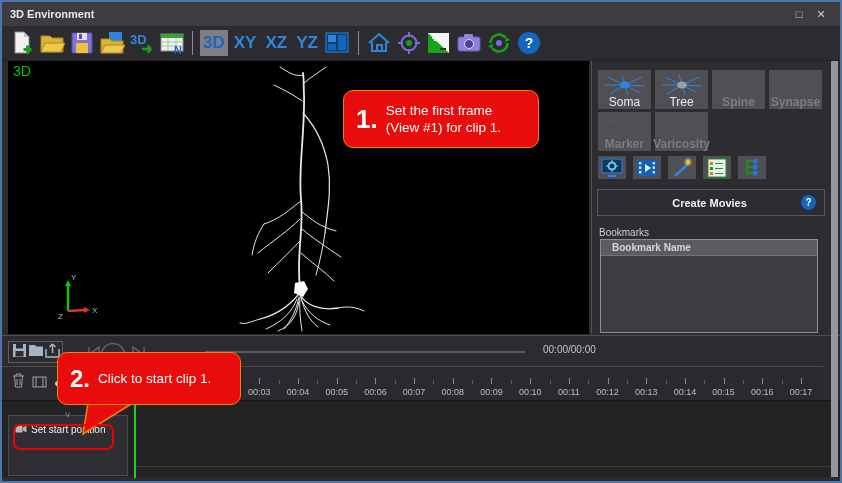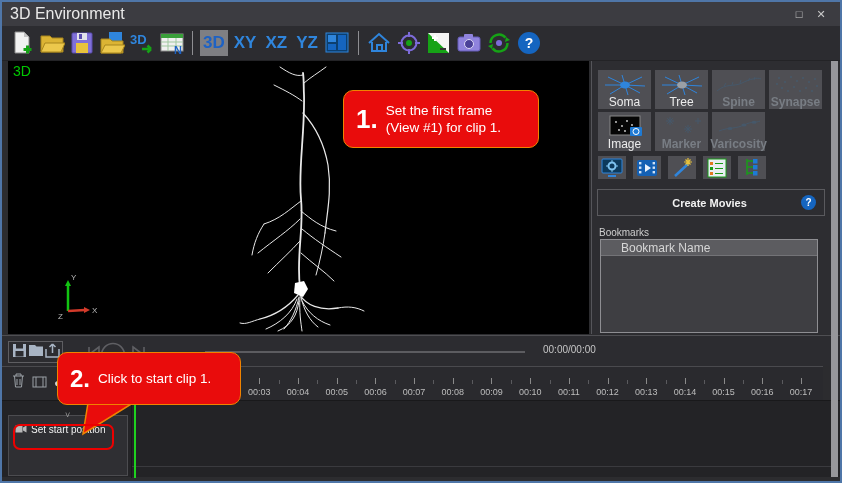--- a/index.html
+++ b/index.html
@@ -4,21 +4,21 @@
 <style>
   * { box-sizing: border-box; margin: 0; padding: 0; }
   html,body { width: 842px; height: 483px; background:#fff; font-family:"Liberation Sans", sans-serif; }
   .window { position:absolute; left:0; top:0; width:842px; height:483px;
             background:#2c2c2f; border:2px solid #4f76a8; overflow:hidden; }
   .abs { position:absolute; }
 
   
   .titlebar { position:absolute; left:0; top:0; width:838px; height:24px; background:#3c3c41;
               display:flex; align-items:center; padding:0 8px; }
-  .titlebar .title { font-size:16px; font-weight:normal; color:#e9e9e9; flex:1; }
+  .titlebar .title { font-size:11px; font-weight:bold; color:#e9e9e9; flex:1; }
   .winbtn { width:22px; height:16px; color:#c9c9c9; font-size:11px; line-height:16px;
             text-align:center; cursor:default; }
 
   
   .toolbar { position:absolute; left:0; top:24px; width:838px; height:35px; background:#2c2c30;
              display:flex; align-items:center; gap:3px; padding-left:6px; border-bottom:1px solid #232326; }
   .tico { width:27px; height:27px; display:flex; align-items:center; justify-content:center; }
   .tsep { width:1px; height:24px; background:#8e8e92; margin:0 4px; }
   .tbtn-text { font-size:17px; font-weight:bold; color:#2f85dc; padding:0 3px; line-height:26px; }
   .tbtn-text.selected { background:#7f7f83; color:#1e62c4; }
@@ -40,22 +40,22 @@
   .minirow { position:absolute; left:6px; top:95px; display:flex; gap:7px; }
   .minibtn { width:28px; height:23px; background:#4f4f54; display:flex; align-items:center; justify-content:center; }
   .cmbox { position:absolute; left:5px; top:128px; width:228px; height:27px; border:1px solid #5a5a5e;
            display:flex; align-items:center; }
   .cmbox .cmtitle { flex:1; text-align:center; font-size:11px; font-weight:bold; color:#f2f2f2; padding-left:20px; }
   .helpdot { width:15px; height:15px; border-radius:50%; background:#1565c0; color:#fff; font-size:10px;
              font-weight:bold; text-align:center; line-height:15px; margin-right:8px; }
   .bmlabel { position:absolute; left:7px; top:166px; font-size:10px; color:#cfcfcf; }
   .bmlist { position:absolute; left:8px; top:178px; width:218px; height:94px; border:1px solid #8e8e92;
             background:#3e3e42; }
-  .bmhead { height:16px; background:#5c5c60; color:#d6d6d6; font-size:12px; font-weight:normal;
-            line-height:16px; padding-left:20px; border-bottom:1px solid #737377; }
+  .bmhead { height:16px; background:#5c5c60; color:#d6d6d6; font-size:10px; font-weight:bold;
+            line-height:16px; padding-left:11px; border-bottom:1px solid #737377; }
 
   .rstrip { position:absolute; left:829px; top:59px; width:7px; height:416px; background:#97979b; z-index:6; }
 
   
   .tl-bar { position:absolute; left:0; top:333px; width:838px; height:31px; background:#2c2c30;
             border-top:1px solid #4e4e52; }
   .fgroup { position:absolute; left:6px; top:5px; width:55px; height:22px; border:1px solid #5e5e62;
             display:flex; align-items:center; justify-content:space-around; padding:0 2px; }
   .timecode { position:absolute; left:541px; top:8px; font-size:10px; color:#c6c6c6; }
   .slider { position:absolute; left:203px; top:15px; width:320px; height:2px; background:#5c5c60; }
@@ -295,36 +295,20 @@
               <circle cx="23" cy="14" r="1"></circle>
               <circle cx="29" cy="18" r="1"></circle>
               <circle cx="35" cy="15" r="1"></circle>
               <circle cx="41" cy="18" r="1"></circle>
               <circle cx="6" cy="11" r="1"></circle>
               <circle cx="46" cy="13" r="1"></circle>
             </g>
           </svg>
         <span class="lbl">Synapse</span>
       </div>
-      <div class="toolbtn">
-        <svg width="50" height="24" viewBox="0 0 50 24">
-            <rect x="10" y="1" width="30" height="19" fill="#060606" stroke="#888"></rect>
-            <g fill="#d8d8d8">
-              <circle cx="16" cy="7" r="0.9"></circle>
-              <circle cx="22" cy="11" r="0.9"></circle>
-              <circle cx="27" cy="6" r="0.9"></circle>
-              <circle cx="32" cy="10" r="0.9"></circle>
-              <circle cx="19" cy="15" r="0.9"></circle>
-              <circle cx="25" cy="16" r="0.9"></circle>
-            </g>
-            <rect x="30" y="12" width="12" height="9" rx="1" fill="#1e7ad4"></rect>
-            <circle cx="36" cy="16.5" r="3" fill="none" stroke="#fff"></circle>
-          </svg>
-        <span class="lbl">Image</span>
-      </div>
       <div class="toolbtn disabled">
         <svg width="50" height="24" viewBox="0 0 50 24">
             <g stroke="#46586a" fill="none">
               <path d="M13 2v8M9 6h8M10.2 3.2l5.6 5.6M15.8 3.2l-5.6 5.6"></path>
               <path d="M31 10v8M27 14h8M28.2 11.2l5.6 5.6M33.8 11.2l-5.6 5.6"></path>
               <path d="M41 3v6M38 6h6"></path>
             </g>
           </svg>
         <span class="lbl">Marker</span>
       </div>

